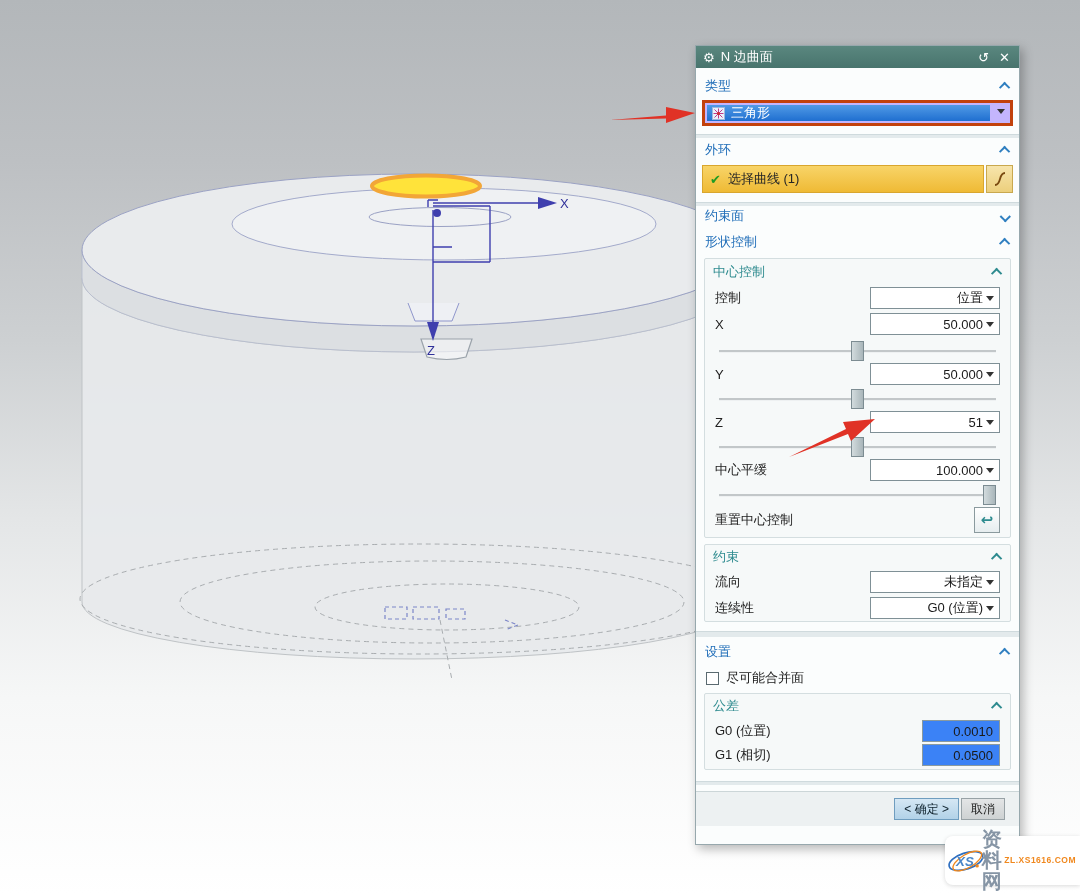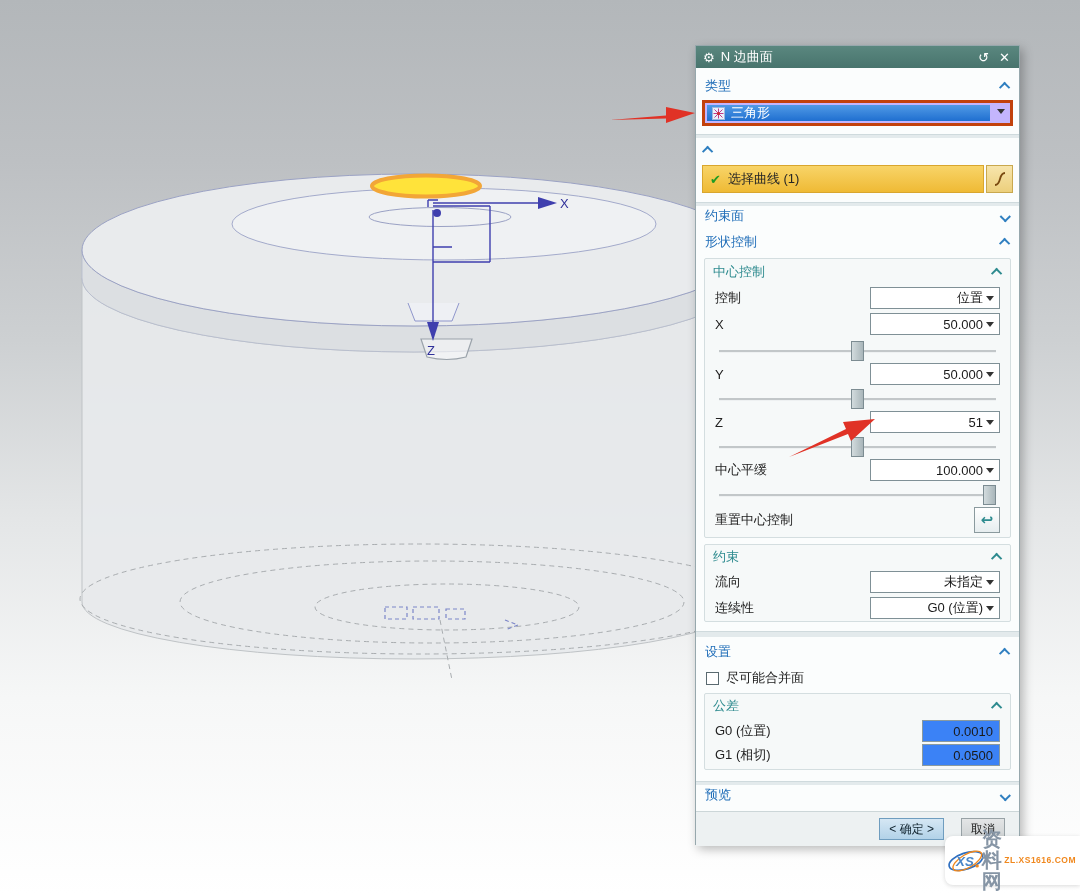--- a/index.html
+++ b/index.html
@@ -66,21 +66,21 @@
     background:linear-gradient(90deg,#d2dbdd,#a9b6ba); border:1px solid #7c8c92; }
 
   .icon-btn{ width:26px; height:26px; border:1px solid #8a9a9e; background:linear-gradient(#ffffff,#e6edef);
     display:flex; align-items:center; justify-content:center; color:#2e8b8f; font-size:15px; font-weight:bold; }
   .grow.tall{ height:26px; }
 
   .cb-row{ display:flex; align-items:center; gap:7px; margin:7px 10px 0; height:20px; }
   .cb{ width:13px; height:13px; border:1px solid #5a6a70; background:#fff; }
 
   .btnbar{ margin-top:6px; height:35px; background:#edf1f2; border-top:1px solid #ccd6d8;
-    display:flex; align-items:center; justify-content:flex-end; gap:17px; padding:0 14px; }
+    display:flex; align-items:center; justify-content:flex-end; gap:2px; padding:0 14px; }
   .btn{ height:22px; font-size:12px; display:flex; align-items:center; padding:0 9px; cursor:pointer; }
   .btn.ok{ background:linear-gradient(#d5e7f4,#b2d2e8); border:1px solid #6f9dbf; color:#10232e; }
   .btn.cancel{ background:linear-gradient(#e3e5e6,#ced2d3); border:1px solid #98a2a6; color:#222; }
 
   
   .watermark{ position:absolute; right:0; bottom:10px; width:135px; height:49px; z-index:70;
     background:#fff; border-radius:8px 0 0 8px; box-shadow:0 1px 4px rgba(0,0,0,.15);
     display:flex; align-items:center; padding:2px 4px 2px 2px; }
   .wm-text{ display:flex; flex-direction:row; align-items:center; line-height:1.05; margin-left:-6px; }
   .wm-name{ font-size:20px; font-weight:bold; color:#8695a5; letter-spacing:1px; }
@@ -152,20 +152,21 @@
       <span>三角形</span>
     </div>
     <div class="type-arrow">
       <span class="darr" style="position:static;border-top-color:#333"></span>
     </div>
   </div>
 
   <div class="band" style="margin-top:8px"></div>
 
   <div class="sect-h" style="margin-top:2px;height:19px">
+    <span class="lbl">外环</span>
     <span class="chev up"></span>
   </div>
   <div class="sel-row">
     <div class="sel-main">
       <span class="check">✔</span>
       <span>选择曲线 (1)</span>
     </div>
     <div class="sel-btn">
       <svg width="16" height="18" viewBox="0 0 16 18">
         <path d="M3,15 C10,15 6,3 13,3" fill="none" stroke="#7a4a10" stroke-width="1.8"></path>
@@ -295,24 +296,20 @@
     <div class="grow" style="margin-top:2px">
       <span class="glbl">G1 (相切)</span>
       <div class="numfield">
         <span>0.0500</span>
       </div>
     </div>
   </div>
 
   <div class="band" style="margin-top:11px"></div>
 
-  <div class="sect-h">
-    <span class="lbl">预览</span>
-    <span class="chev down"></span>
-  </div>
 
   <div class="btnbar">
     <div class="btn ok">
       <span>&lt; 确定 &gt;</span>
     </div>
     <div class="btn cancel">
       <span>取消</span>
     </div>
   </div>
 </div>

